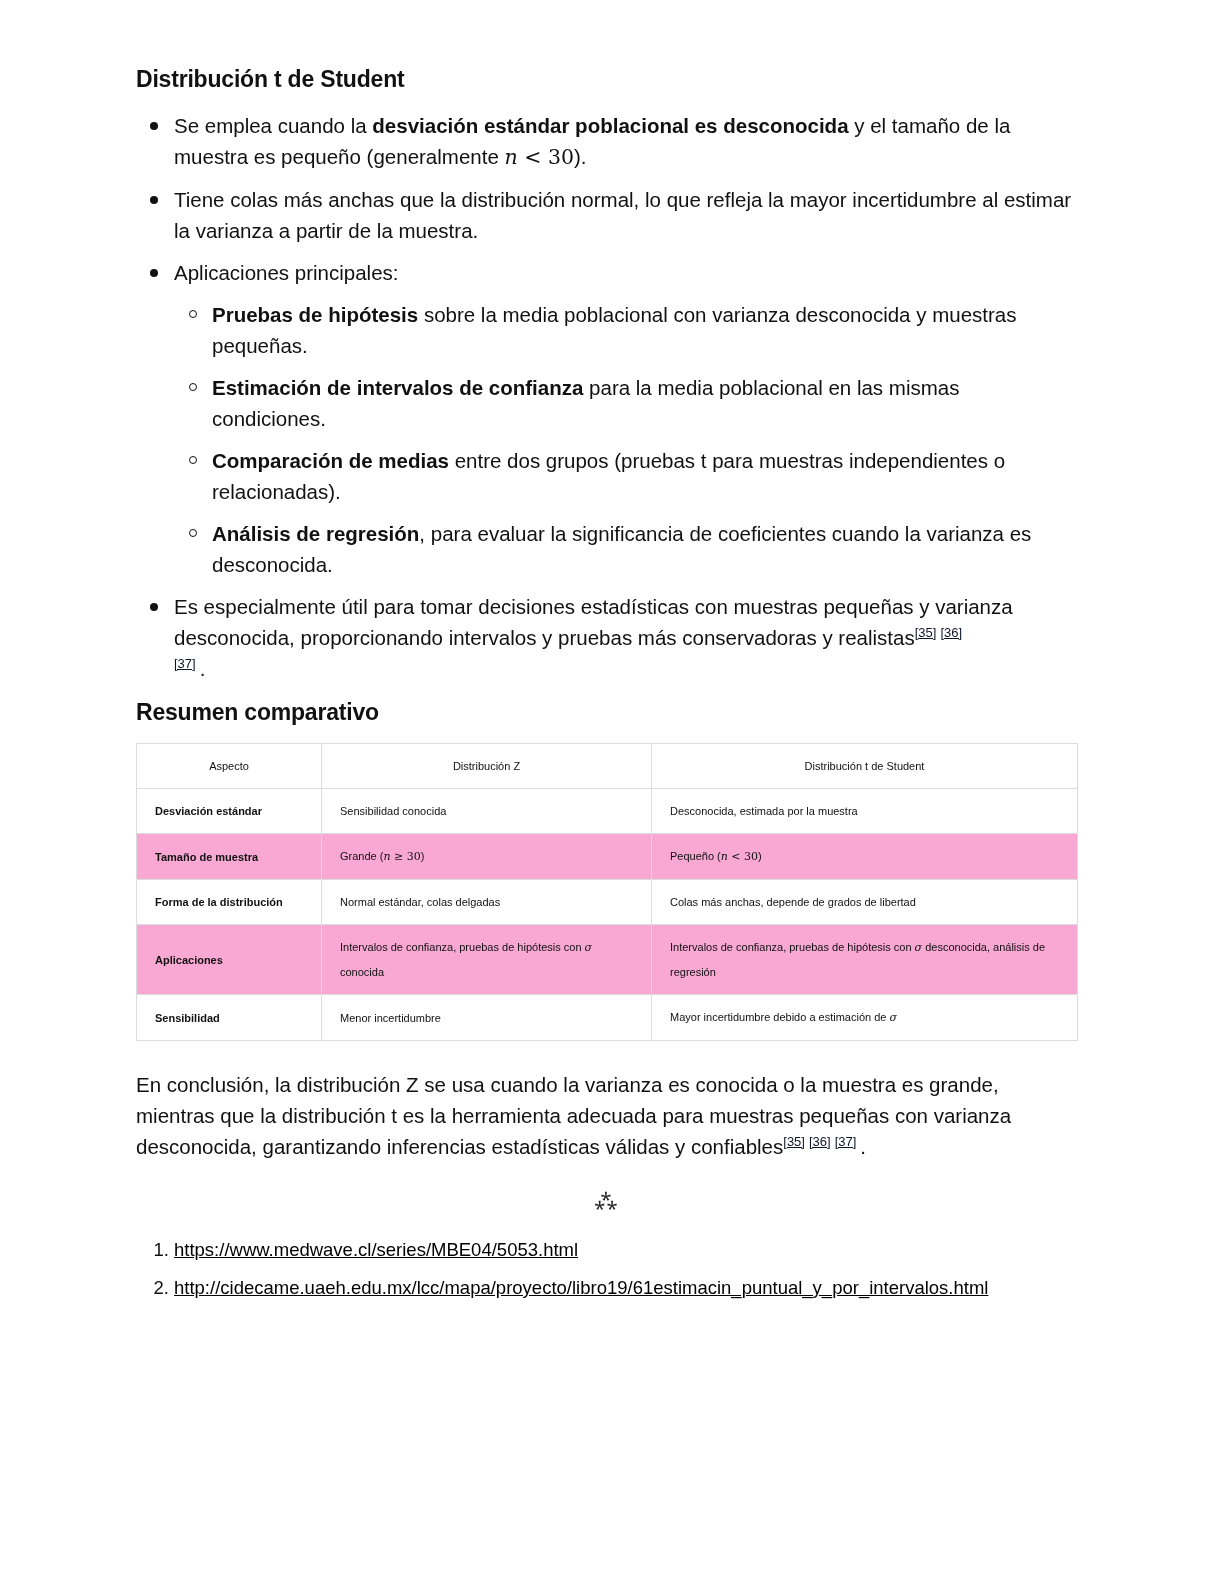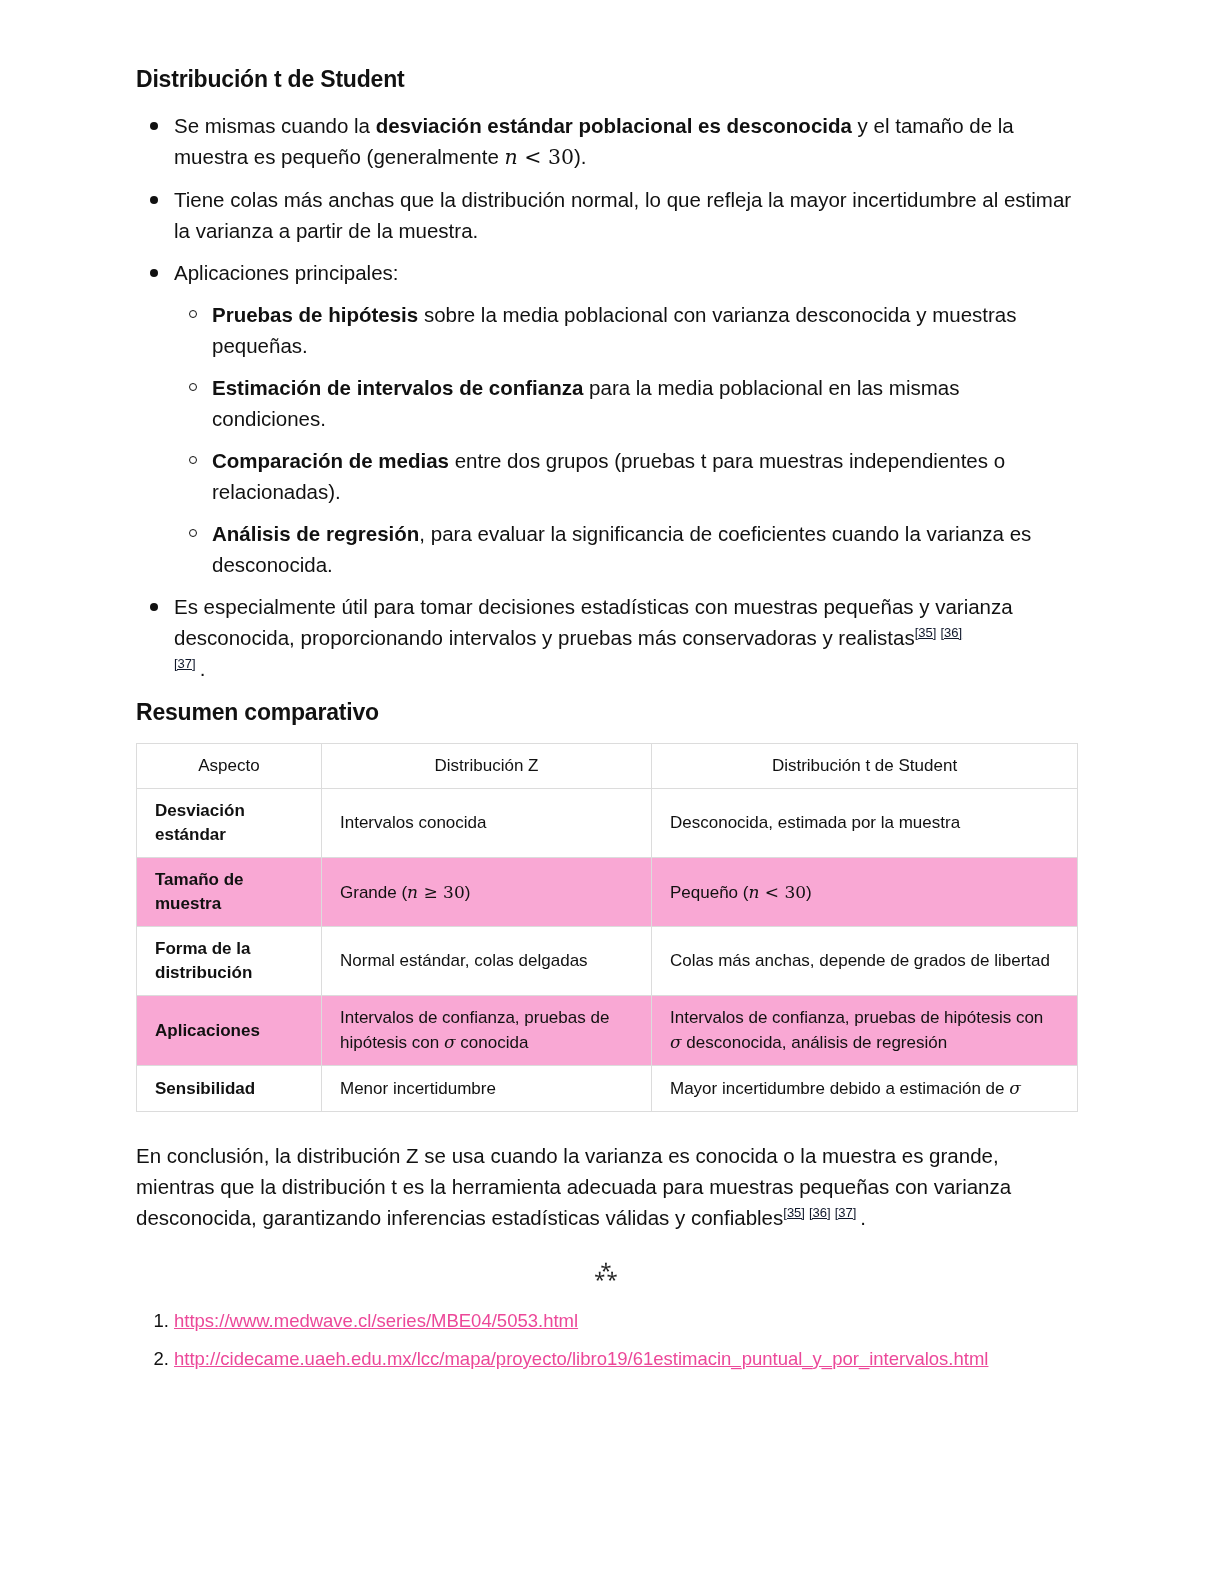--- a/index.html
+++ b/index.html
@@ -26,45 +26,45 @@
     content: ""; position: absolute; left: -23px; top: 11px; width: 6px; height: 6px;
     border-radius: 50%; border: 1.6px solid #111; background: #fff;
   }
   b { font-weight: bold; text-align: right; }
   .math { font-family: "DejaVu Serif", serif; font-style: italic; }
   .mathn { font-family: "DejaVu Serif", serif; }
   sup.ref { font-size: 13px; line-height: 0; vertical-align: 8px; }
   sup.ref a { color: #0f172a; text-decoration: underline; margin-right: 4px; }
   .h-resumen { margin-bottom: 14px; }
   table.cmp {
-    border-collapse: collapse; width: 942px; font-size: 17px; line-height: 24px;
+    border-collapse: collapse; width: 942px; font-size: 11px; line-height: 24px;
   }
   table.cmp th, table.cmp td {
     border: 1.5px solid #dcdcdc; padding: 10px 18px; text-align: left; vertical-align: middle;
   }
   table.cmp th { font-weight: normal; text-align: center; height: 24px; padding: 10px 18px; }
   table.cmp tr.alt td { background: #f9a8d4; }
   table.cmp td.c1 { width: 148px; font-weight: bold; }
   table.cmp td.c2 { width: 293px; }
   .conclusion { font-size: 20.5px; line-height: 31px; margin: 28px 0 0 0; }
   .divider { text-align: center; font-size: 20px; margin: 28px 0 26px 0; color: #222; line-height: 20px; }
   ol.refs { margin: 0; padding-left: 38px; font-size: 18.5px; line-height: 28px; }
   ol.refs li { margin-bottom: 10px; }
-  ol.refs a { color: #ec4899; }
+  ol.refs a { color: #000000; }
 </style>
 </head>
 <body>
 
 <div class="page">
 
   <h2 class="h-student">Distribución t de Student</h2>
 
   <ul class="bullets">
     <li>
-      <span>Se mismas cuando la </span><b>desviación estándar poblacional es desconocida</b><span> y el tamaño de la muestra es pequeño (generalmente </span><span class="math">n</span><span class="mathn"> &lt; 30</span><span>).</span>
+      <span>Se emplea cuando la </span><b>desviación estándar poblacional es desconocida</b><span> y el tamaño de la muestra es pequeño (generalmente </span><span class="math">n</span><span class="mathn"> &lt; 30</span><span>).</span>
     </li>
     <li>Tiene colas más anchas que la distribución normal, lo que refleja la mayor incertidumbre al estimar la varianza a partir de la muestra.</li>
     <li>
       <span>Aplicaciones principales:</span>
       <ul class="sub">
         <li><b>Pruebas de hipótesis</b><span> sobre la media poblacional con varianza desconocida y muestras pequeñas.</span></li>
         <li><b>Estimación de intervalos de confianza</b><span> para la media poblacional en las mismas condiciones.</span></li>
         <li><b>Comparación de medias</b><span> entre dos grupos (pruebas t para muestras independientes o relacionadas).</span></li>
         <li><b>Análisis de regresión</b><span>, para evaluar la significancia de coeficientes cuando la varianza es desconocida.</span></li>
       </ul>
@@ -80,21 +80,21 @@
     <thead>
       <tr>
         <th>Aspecto</th>
         <th>Distribución Z</th>
         <th>Distribución t de Student</th>
       </tr>
     </thead>
     <tbody>
       <tr>
         <td class="c1">Desviación estándar</td>
-        <td class="c2">Intervalos conocida</td>
+        <td class="c2">Sensibilidad conocida</td>
         <td>Desconocida, estimada por la muestra</td>
       </tr>
       <tr class="alt">
         <td class="c1">Tamaño de muestra</td>
         <td class="c2"><span>Grande (</span><span class="math">n</span><span class="mathn"> ≥ 30</span><span>)</span></td>
         <td><span>Pequeño (</span><span class="math">n</span><span class="mathn"> &lt; 30</span><span>)</span></td>
       </tr>
       <tr>
         <td class="c1">Forma de la distribución</td>
         <td class="c2">Normal estándar, colas delgadas</td>

